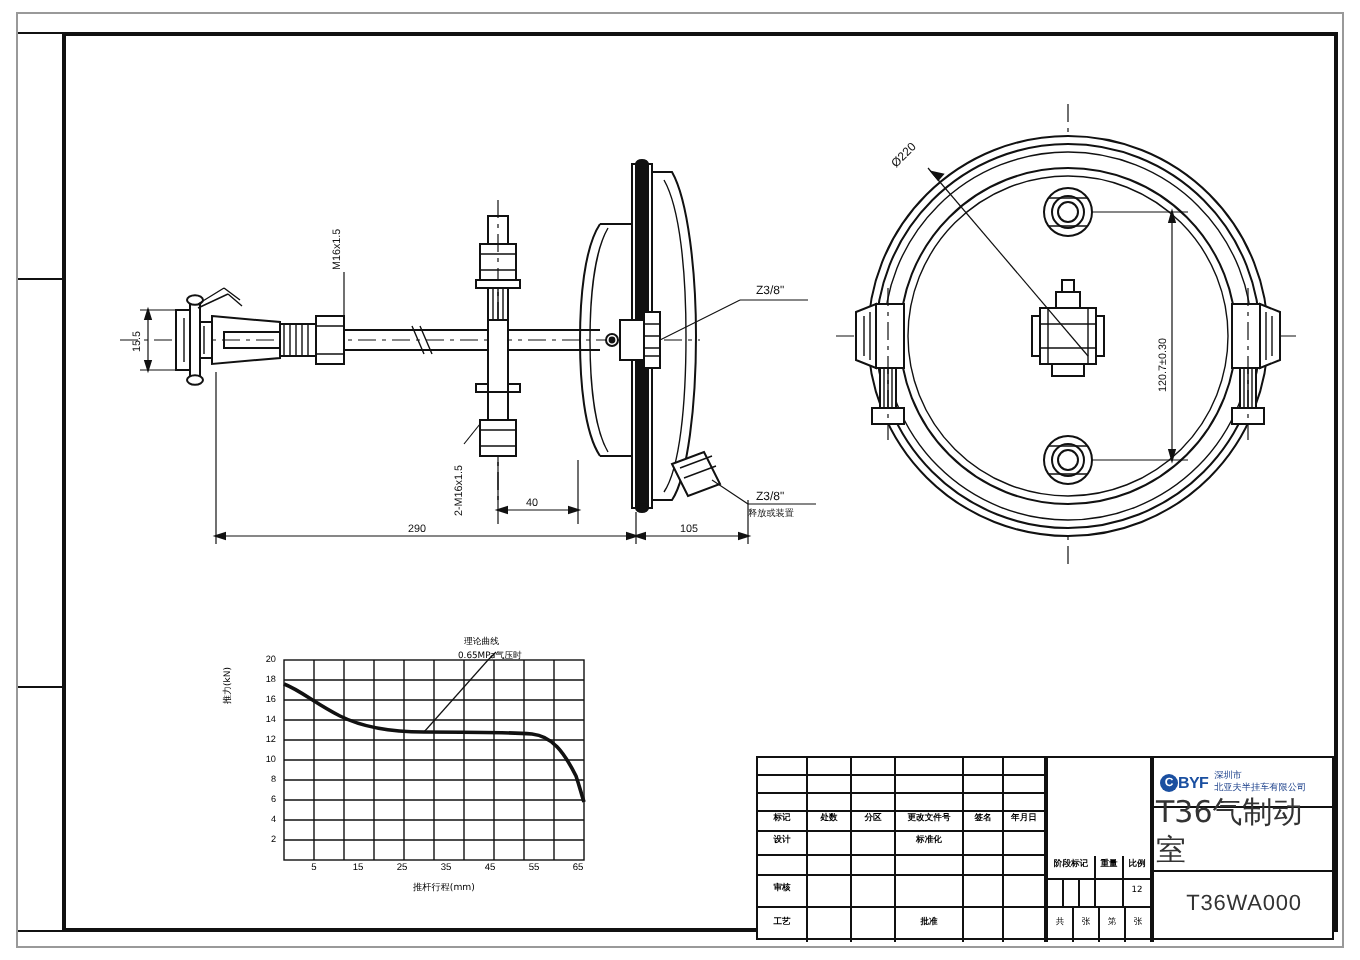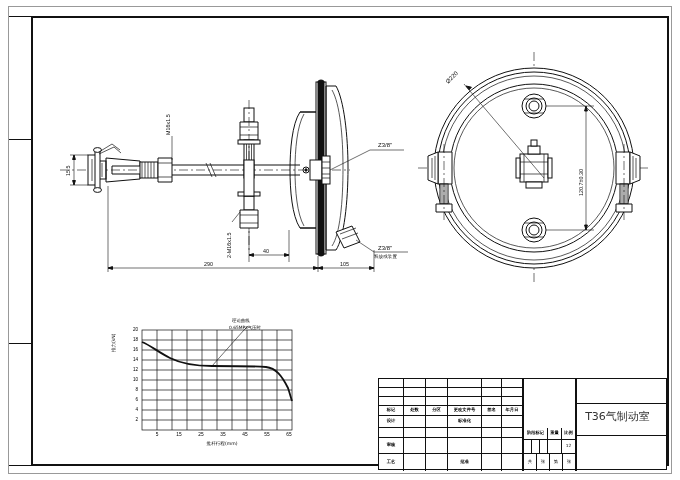--- a/index.html
+++ b/index.html
@@ -64,21 +64,21 @@
   .logo-mark{display:flex;align-items:center;}
   .logo-oval{width:9px;height:9px;border-radius:50%;background:#1a4fa0;
              color:#fff;font-size:6px;display:flex;align-items:center;
              justify-content:center;font-weight:bold;font-family:"Liberation Sans",sans-serif;}
   .logo-byf{font-size:8px;font-weight:bold;color:#1a4fa0;letter-spacing:-0.3px;
             font-family:"Liberation Sans",sans-serif;}
   .logo-cn{font-size:4.6px;color:#1a3f8a;font-family:"DejaVu Sans",sans-serif;
            line-height:1.15;}
   .pname{position:absolute;left:578px;top:404px;width:79px;height:24px;
          display:flex;align-items:center;justify-content:center;
-         font-size:11px;font-family:"DejaVu Sans",sans-serif;color:#333;}
+         font-size:15px;font-family:"DejaVu Sans",sans-serif;color:#333;}
   .pnum{position:absolute;left:578px;top:440px;width:88px;height:24px;
         display:flex;align-items:center;justify-content:center;
         font-size:11px;font-family:"Liberation Sans",sans-serif;color:#333;
         letter-spacing:0.4px;}
 </style>
 </head>
 <body>
 
 <div id="sheet">
 
@@ -440,16 +440,27 @@
 
     <div class="cell nobb" style="left:145px;top:75px;width:13px;height:17px;">共</div>
     <div class="cell nobb" style="left:158px;top:75px;width:13px;height:17px;">张</div>
     <div class="cell nobb" style="left:171px;top:75px;width:13px;height:17px;">第</div>
     <div class="cell nobb nob" style="left:184px;top:75px;width:12px;height:17px;">张</div>
 
     <div class="hline" style="left:198px;top:24px;width:91px;"></div>
     <div class="hline" style="left:198px;top:56px;width:91px;"></div>
   </div>
 
+  <div class="logo">
+    <div class="logo-mark">
+      <div class="logo-oval">C</div>
+      <div class="logo-byf">BYF</div>
+    </div>
+    <div>
+      <div class="logo-cn">深圳市</div>
+      <div class="logo-cn">北亚夫半挂车有限公司</div>
+    </div>
+  </div>
 
   <div class="pname">T36气制动室</div>
+  <div class="pnum">T36WA000</div>
 
 </div>
 
 </body></html>

